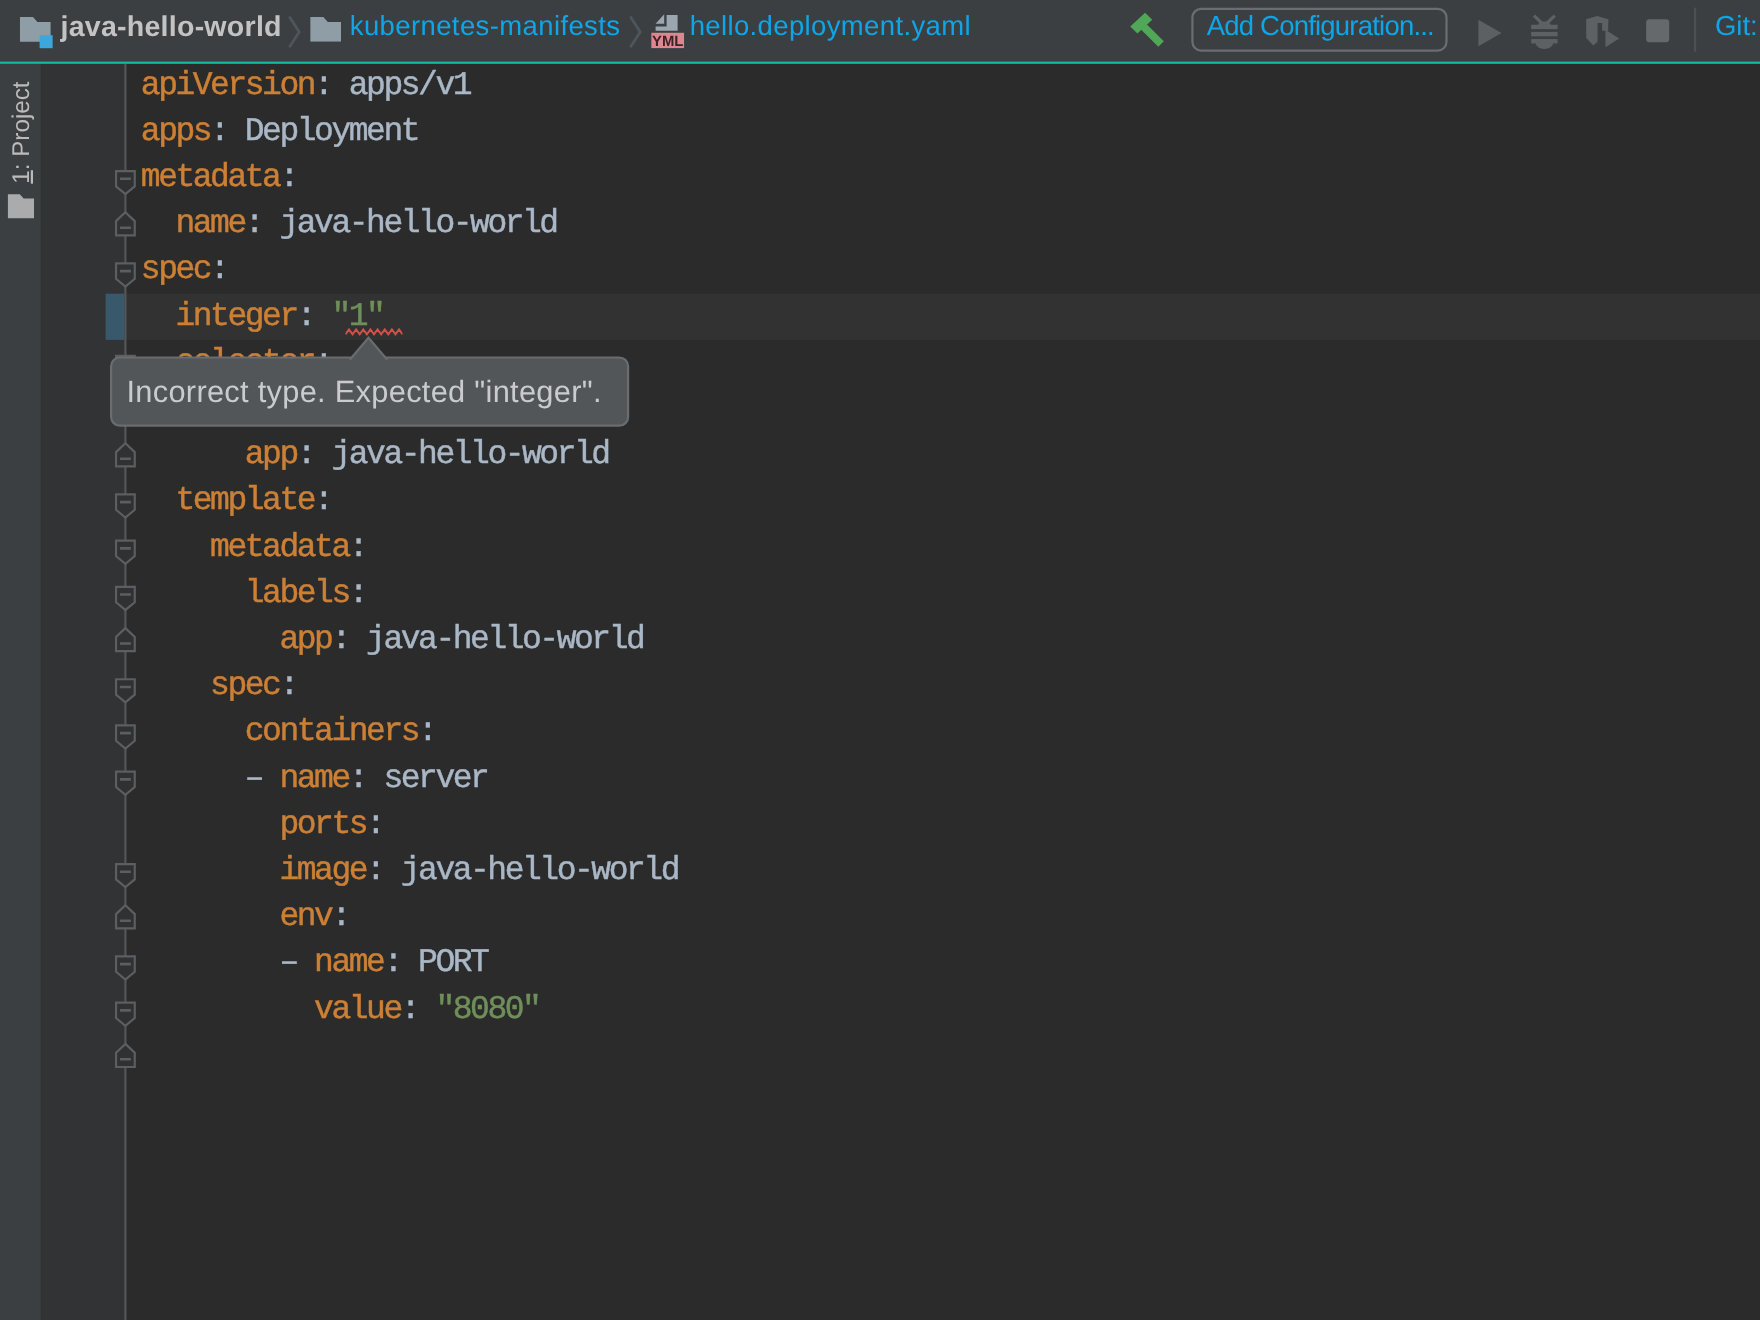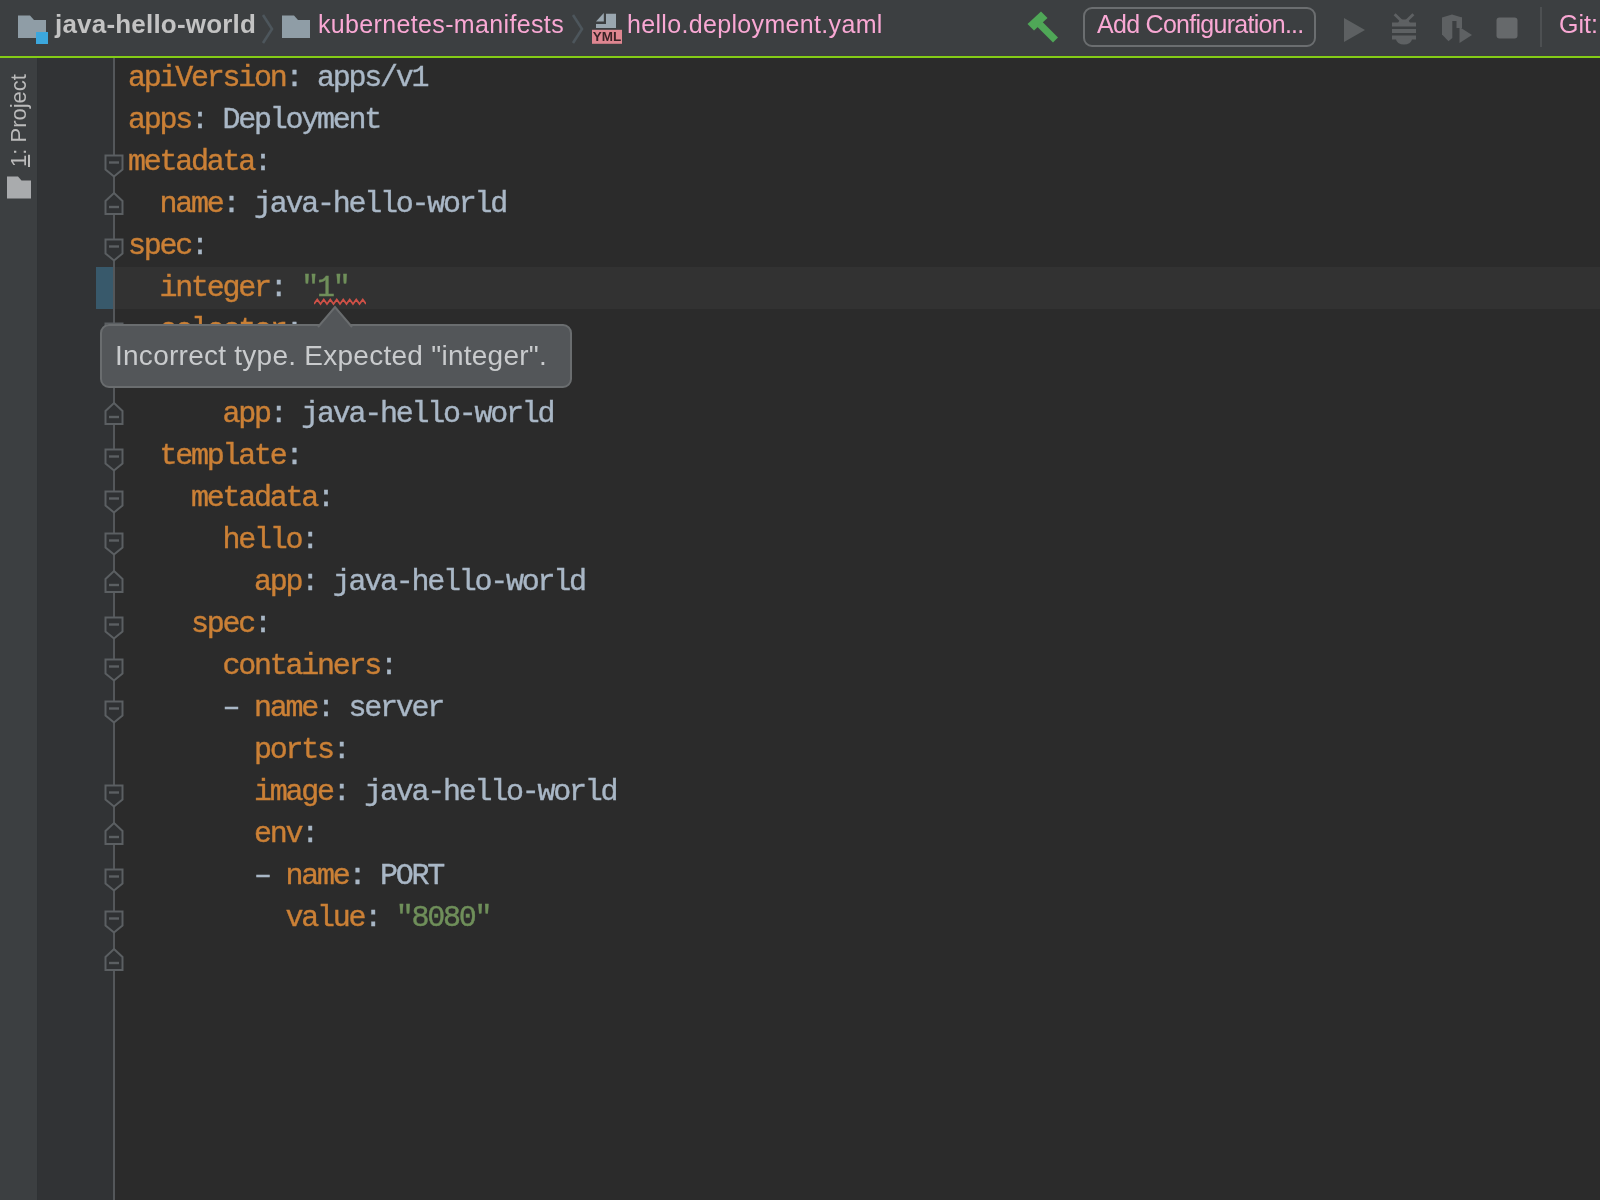--- a/index.html
+++ b/index.html
@@ -2,22 +2,22 @@
 <html><head>
 <meta charset="utf-8">
 <style>
   html,body{margin:0;padding:0;background:#2b2b2b;}
   #app{position:relative;width:1600px;height:1200px;background:#2b2b2b;overflow:hidden;
        font-family:"Liberation Sans",sans-serif;}
   .abs{position:absolute;}
 
   
   #titlebar{position:absolute;left:0;top:0;width:1600px;height:56px;background:#3c3f41;
-            border-bottom:2px solid #84cc16;box-sizing:content-box;}
-  .bc{position:absolute;top:12px;font-size:25px;line-height:25px;color:#f9a8d4;white-space:pre;}
+            border-bottom:2px solid #14b8a6;box-sizing:content-box;}
+  .bc{position:absolute;top:12px;font-size:25px;line-height:25px;color:#0ea5e9;white-space:pre;}
   .bold{font-weight:bold;color:#c3c3c3;font-size:26px;letter-spacing:.2px;}
 
   
   #stripe{position:absolute;left:0;top:58px;width:38px;height:1142px;background:#3c3f41;
           border-right:1px solid #2f3234;box-sizing:border-box;}
   #stripetext{position:absolute;left:8px;top:167px;font-size:22px;line-height:22px;color:#bbbbbb;
               white-space:pre;transform:rotate(-90deg);transform-origin:top left;}
   #stripetext u{text-decoration:underline;}
 
   
@@ -49,21 +49,21 @@
     <div><span class="k">apps</span>: Deployment</div>
     <div><span class="k">metadata</span>:</div>
     <div>  <span class="k">name</span>: java-hello-world</div>
     <div><span class="k">spec</span>:</div>
     <div>  <span class="k">integer</span>: <span class="s">"1"</span></div>
     <div>  <span class="k">selector</span>:</div>
     <div>    <span class="k">matchLabels</span>:</div>
     <div>      <span class="k">app</span>: java-hello-world</div>
     <div>  <span class="k">template</span>:</div>
     <div>    <span class="k">metadata</span>:</div>
-    <div>      <span class="k">hello</span>:</div>
+    <div>      <span class="k">labels</span>:</div>
     <div>        <span class="k">app</span>: java-hello-world</div>
     <div>    <span class="k">spec</span>:</div>
     <div>      <span class="k">containers</span>:</div>
     <div>      – <span class="k">name</span>: server</div>
     <div>        <span class="k">ports</span>:</div>
     <div>        <span class="k">image</span>: java-hello-world</div>
     <div>        <span class="k">env</span>:</div>
     <div>        – <span class="k">name</span>: PORT</div>
     <div>          <span class="k">value</span>: <span class="s">"8080"</span></div>
   </div>

